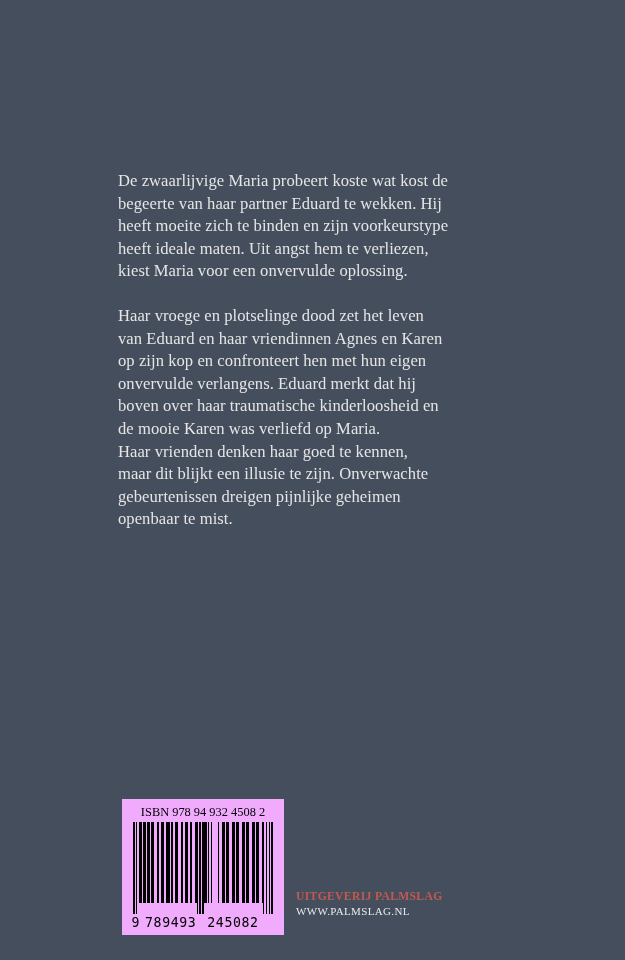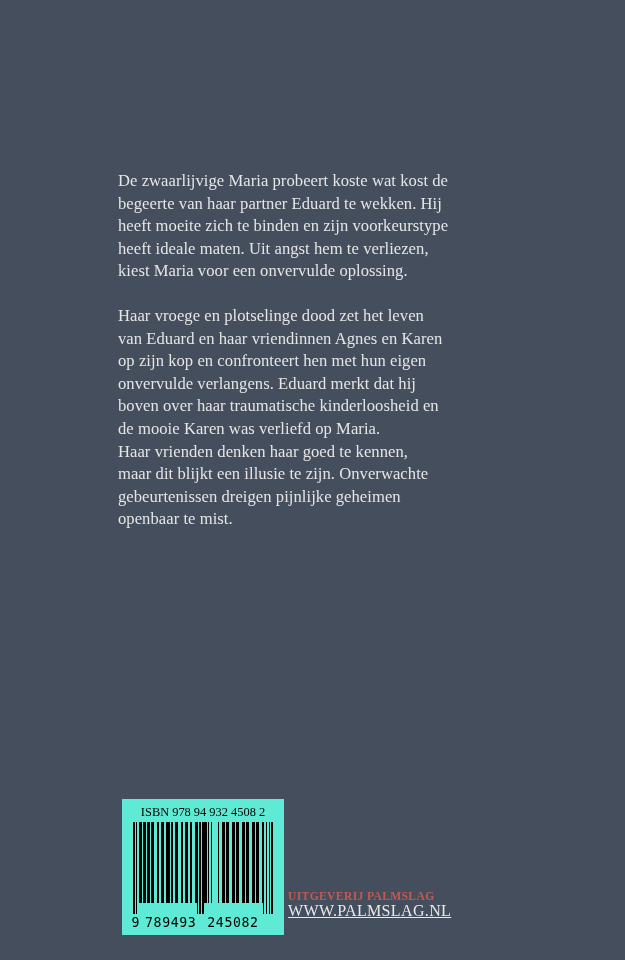--- a/index.html
+++ b/index.html
@@ -46,21 +46,21 @@
     white-space: nowrap;
   }
 
   
   .barcode-box {
     position: absolute;
     left: 122px;
     top: 799px;
     width: 162px;
     height: 136px;
-    background: #5eead4;
+    background: #f0abfc;
     box-sizing: border-box;
     padding: 6px 9px 5px 9px;
     display: flex;
     flex-direction: column;
     align-items: center;
   }
   .isbn-text {
     color: #000000;
     font-family: "Liberation Serif", "DejaVu Serif", serif;
     font-size: 12.4px;
@@ -104,44 +104,43 @@
     width: 100%;
     justify-content: flex-start;
     padding-left: 1px;
   }
   .digit-lead { margin-right: 5px; }
   .digit-mid  { margin-right: 11px; }
 
   
   .publisher {
     position: absolute;
-    left: 288px;
+    left: 296px;
     top: 890px;
     width: 260px;
   }
   .publisher-name {
     color: #c05a52;
     font-family: "Liberation Serif", "DejaVu Serif", serif;
     font-size: 11.6px;
     font-weight: 700;
     letter-spacing: 0.35px;
     line-height: 14px;
     white-space: nowrap;
     display: block;
   }
   .publisher-url {
     color: #e8e9ec;
     font-family: "Liberation Serif", "DejaVu Serif", serif;
-    font-size: 16px;
+    font-size: 11px;
     font-weight: 400;
     letter-spacing: 0.35px;
     line-height: 14px;
     white-space: nowrap;
     display: block;
-    text-decoration: underline;
   }
 </style>
 </head>
 <body>
 
 <div class="cover">
 
   <div class="blurb">
     <p class="blurb-para">
       <span class="blurb-line">De zwaarlijvige Maria probeert koste wat kost de</span>

